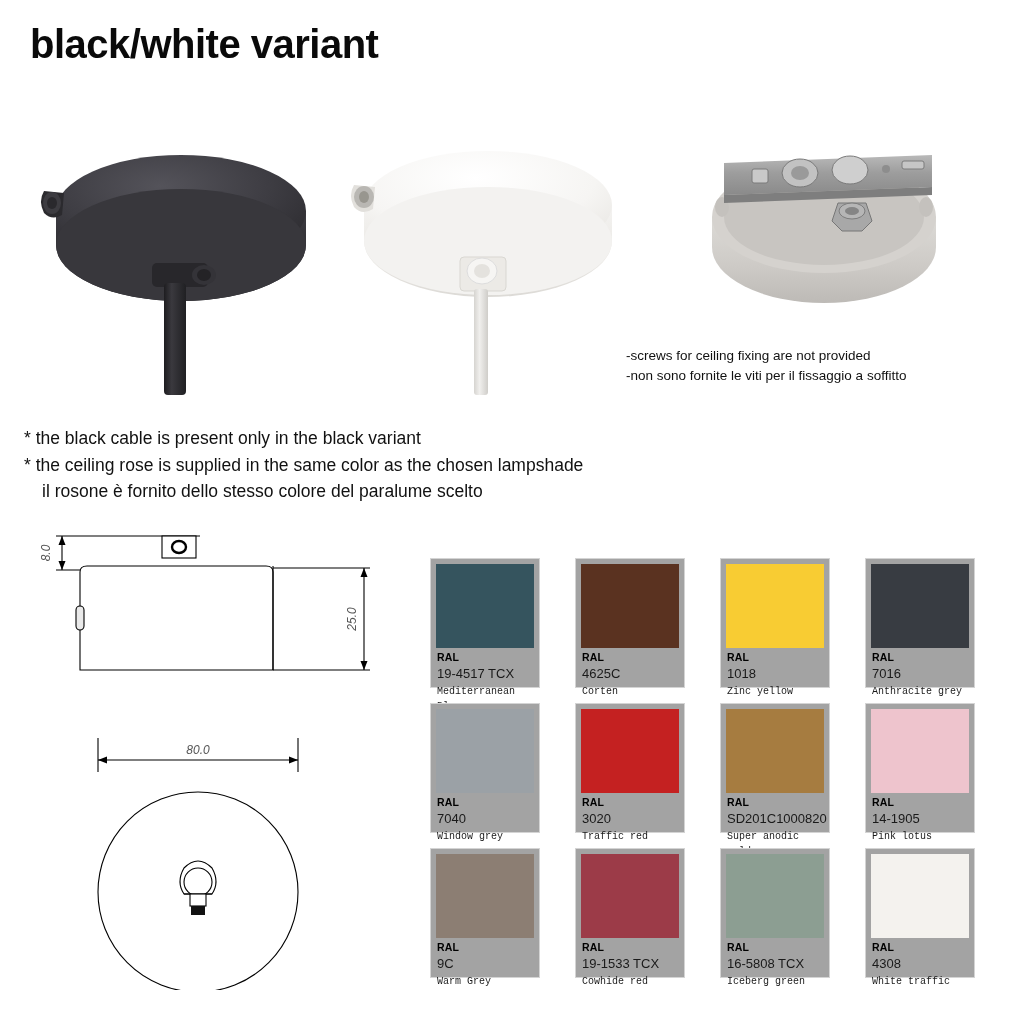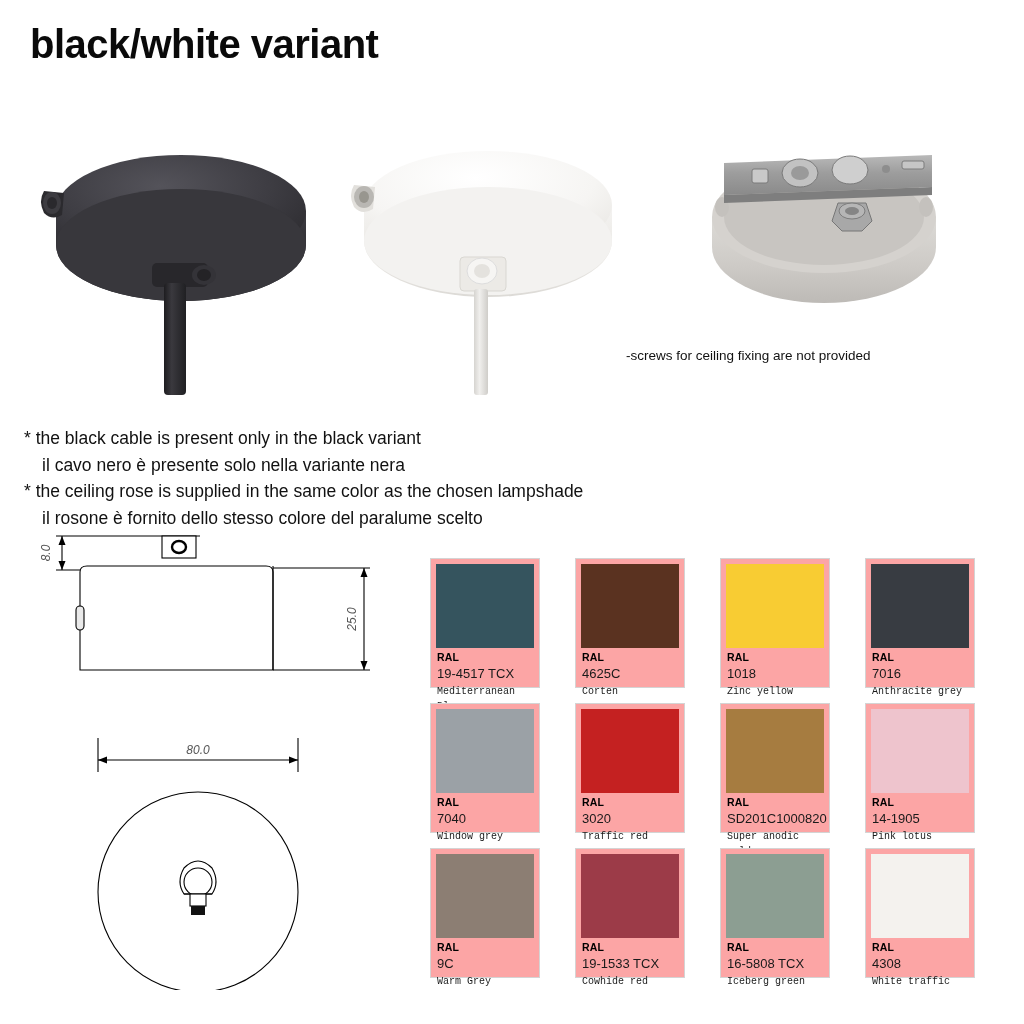--- a/index.html
+++ b/index.html
@@ -62,21 +62,21 @@
     left: 430px; top: 558px;
     width: 580px;
     display: grid;
     grid-template-columns: repeat(4, 110px);
     grid-column-gap: 35px;
     grid-row-gap: 15px;
   }
   .swatch {
     width: 110px;
     height: 130px;
-    background: #fca5a5;
+    background: #a3a3a3;
     border: 1px solid #d4d4d4;
     padding: 5px 5px 0 5px;
     display: flex;
     flex-direction: column;
   }
   .swatch-color {
     width: 100%;
     height: 84px;
     flex: none;
   }
@@ -221,25 +221,25 @@
 
         <path d="M148,78 L176,78 L182,96 L172,106 L152,106 L142,96 Z" fill="#a8a8a8" stroke="#777" stroke-width="1"></path>
         <ellipse cx="162" cy="86" rx="13" ry="8" fill="#b6b6b6" stroke="#7d7d7d" stroke-width="1"></ellipse>
         <ellipse cx="162" cy="86" rx="7" ry="4" fill="#858585"></ellipse>
       </svg>
     </div>
   </div>
 
   <div class="screws-note">
     <div>-screws for ceiling fixing are not provided</div>
+    <div>-non sono fornite le viti per il fissaggio a soffitto</div>
   </div>
 
   <div class="notes">
     <div>* the black cable is present only in the black variant</div>
-    <div class="indent">il cavo nero è presente solo nella variante nera</div>
     <div>* the ceiling rose is supplied in the same color as the chosen lampshade</div>
     <div class="indent">il rosone è fornito dello stesso colore del paralume scelto</div>
   </div>
 
   <div class="tech">
     <svg viewBox="0 0 400 470" width="400" height="470">
       <g stroke="#000" fill="none" stroke-width="1.1">
 
         <line x1="36" y1="16" x2="180" y2="16"></line>
         <line x1="36" y1="50" x2="180" y2="50"></line>

